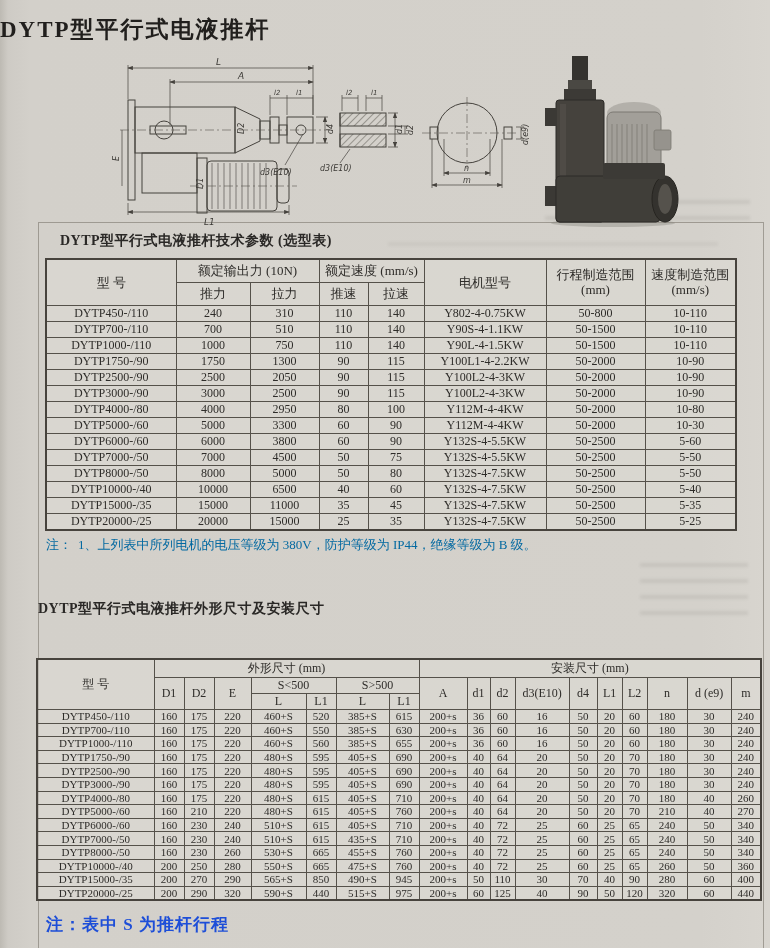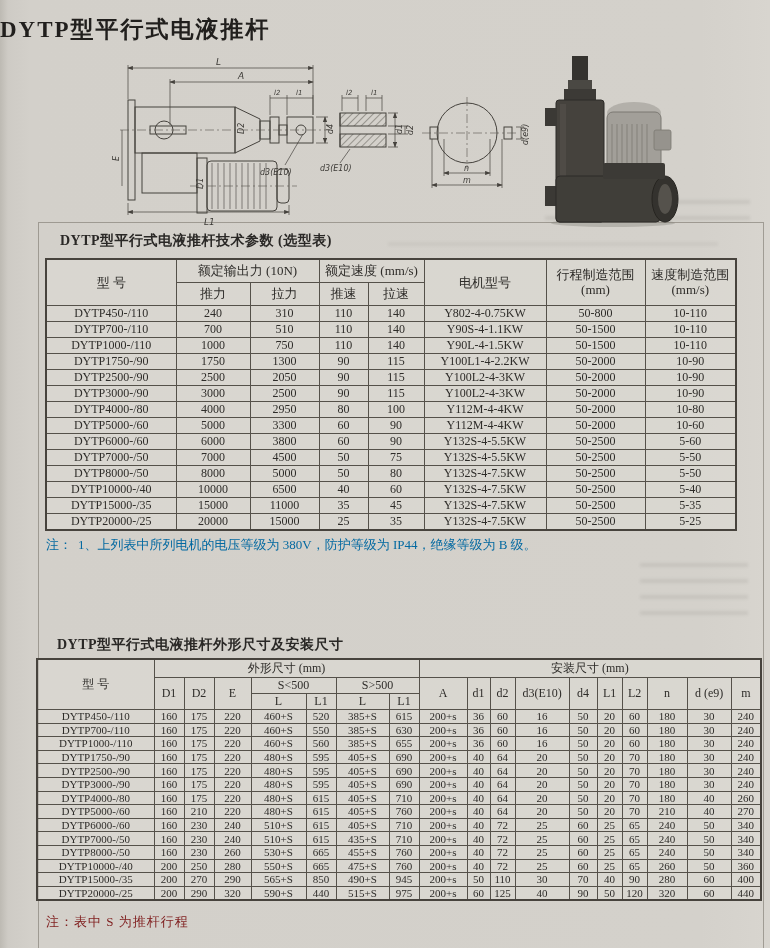--- a/index.html
+++ b/index.html
@@ -18,40 +18,40 @@
     position:absolute;left:0;top:14px;width:662px;text-align:left;
     font-size:23px;font-weight:bold;letter-spacing:2px;color:#211f1d;
   }
   .figure-area{position:absolute;left:0;top:50px;width:770px;height:180px;}
   .tech-svg{position:absolute;left:92px;top:5px;}
   .photo-svg{position:absolute;left:528px;top:0px;}
   .section-title{
     position:absolute;font-size:14px;font-weight:bold;color:#2a2826;letter-spacing:0.5px;
   }
   .section-title.spec{left:60px;top:232px;}
-  .section-title.dim{left:38px;top:636px;padding-left:19px;}
+  .section-title.dim{left:38px;top:600px;}
   table{border-collapse:collapse;table-layout:fixed;position:absolute;background:rgba(224,221,215,0.45);}
   table,th,td{border:1px solid #55514a;}
   table{border:2px solid #47433d;}
   th,td{
     text-align:center;vertical-align:middle;padding:0 1px;
     font-weight:normal;color:#2e2c29;overflow:hidden;white-space:nowrap;
   }
   .spec-table{left:45px;top:258px;width:690px;}
   .spec-table th{font-size:13px;height:22px;}
   .spec-table td{font-size:12px;height:14.5px;}
   .dim-table{left:36px;top:658px;width:724px;}
   .dim-table th{font-size:12px;height:15px;}
   .dim-table td{font-size:11px;height:12.6px;}
   .two-line{line-height:1.15;}
   .notes{position:absolute;left:46px;top:535px;width:672px;font-size:13px;line-height:19px;color:#0369a1;}
   .note-line{padding-left:56px;text-indent:-24px;}
   .note-line.first{text-indent:-56px;}
   .note-prefix{display:inline-block;width:32px;text-indent:0;}
-  .bottom-note{position:absolute;left:46px;top:913px;font-size:13px;color:#7f1d1d;letter-spacing:1px;}
+  .bottom-note{position:absolute;left:46px;top:913px;font-size:17px;color:#1d4ed8;letter-spacing:1px;font-weight:bold;}
   .bleed{position:absolute;pointer-events:none;opacity:0.13;filter:blur(1.5px);
     background:repeating-linear-gradient(0deg,transparent 0 6px,#6f6c66 6px 10px,transparent 10px 16px);}
   .bleed.b1{left:545px;top:192px;width:205px;height:34px;}
   .bleed.b2{left:640px;top:555px;width:108px;height:66px;}
   .bleed.b3{left:388px;top:236px;width:330px;height:16px;opacity:0.08;}
   svg text{font-family:"DejaVu Sans","Liberation Sans",sans-serif;fill:#3c3a36;}
 </style>
 </head>
 <body>
 
@@ -343,21 +343,21 @@
         <td>10-80</td>
       </tr>
       <tr>
         <td>DYTP5000-/60</td>
         <td>5000</td>
         <td>3300</td>
         <td>60</td>
         <td>90</td>
         <td>Y112M-4-4KW</td>
         <td>50-2000</td>
-        <td>10-60</td>
+        <td>10-30</td>
       </tr>
       <tr>
         <td>DYTP6000-/60</td>
         <td>6000</td>
         <td>3800</td>
         <td>60</td>
         <td>90</td>
         <td>Y132S-4-5.5KW</td>
         <td>50-2500</td>
         <td>5-60</td>

